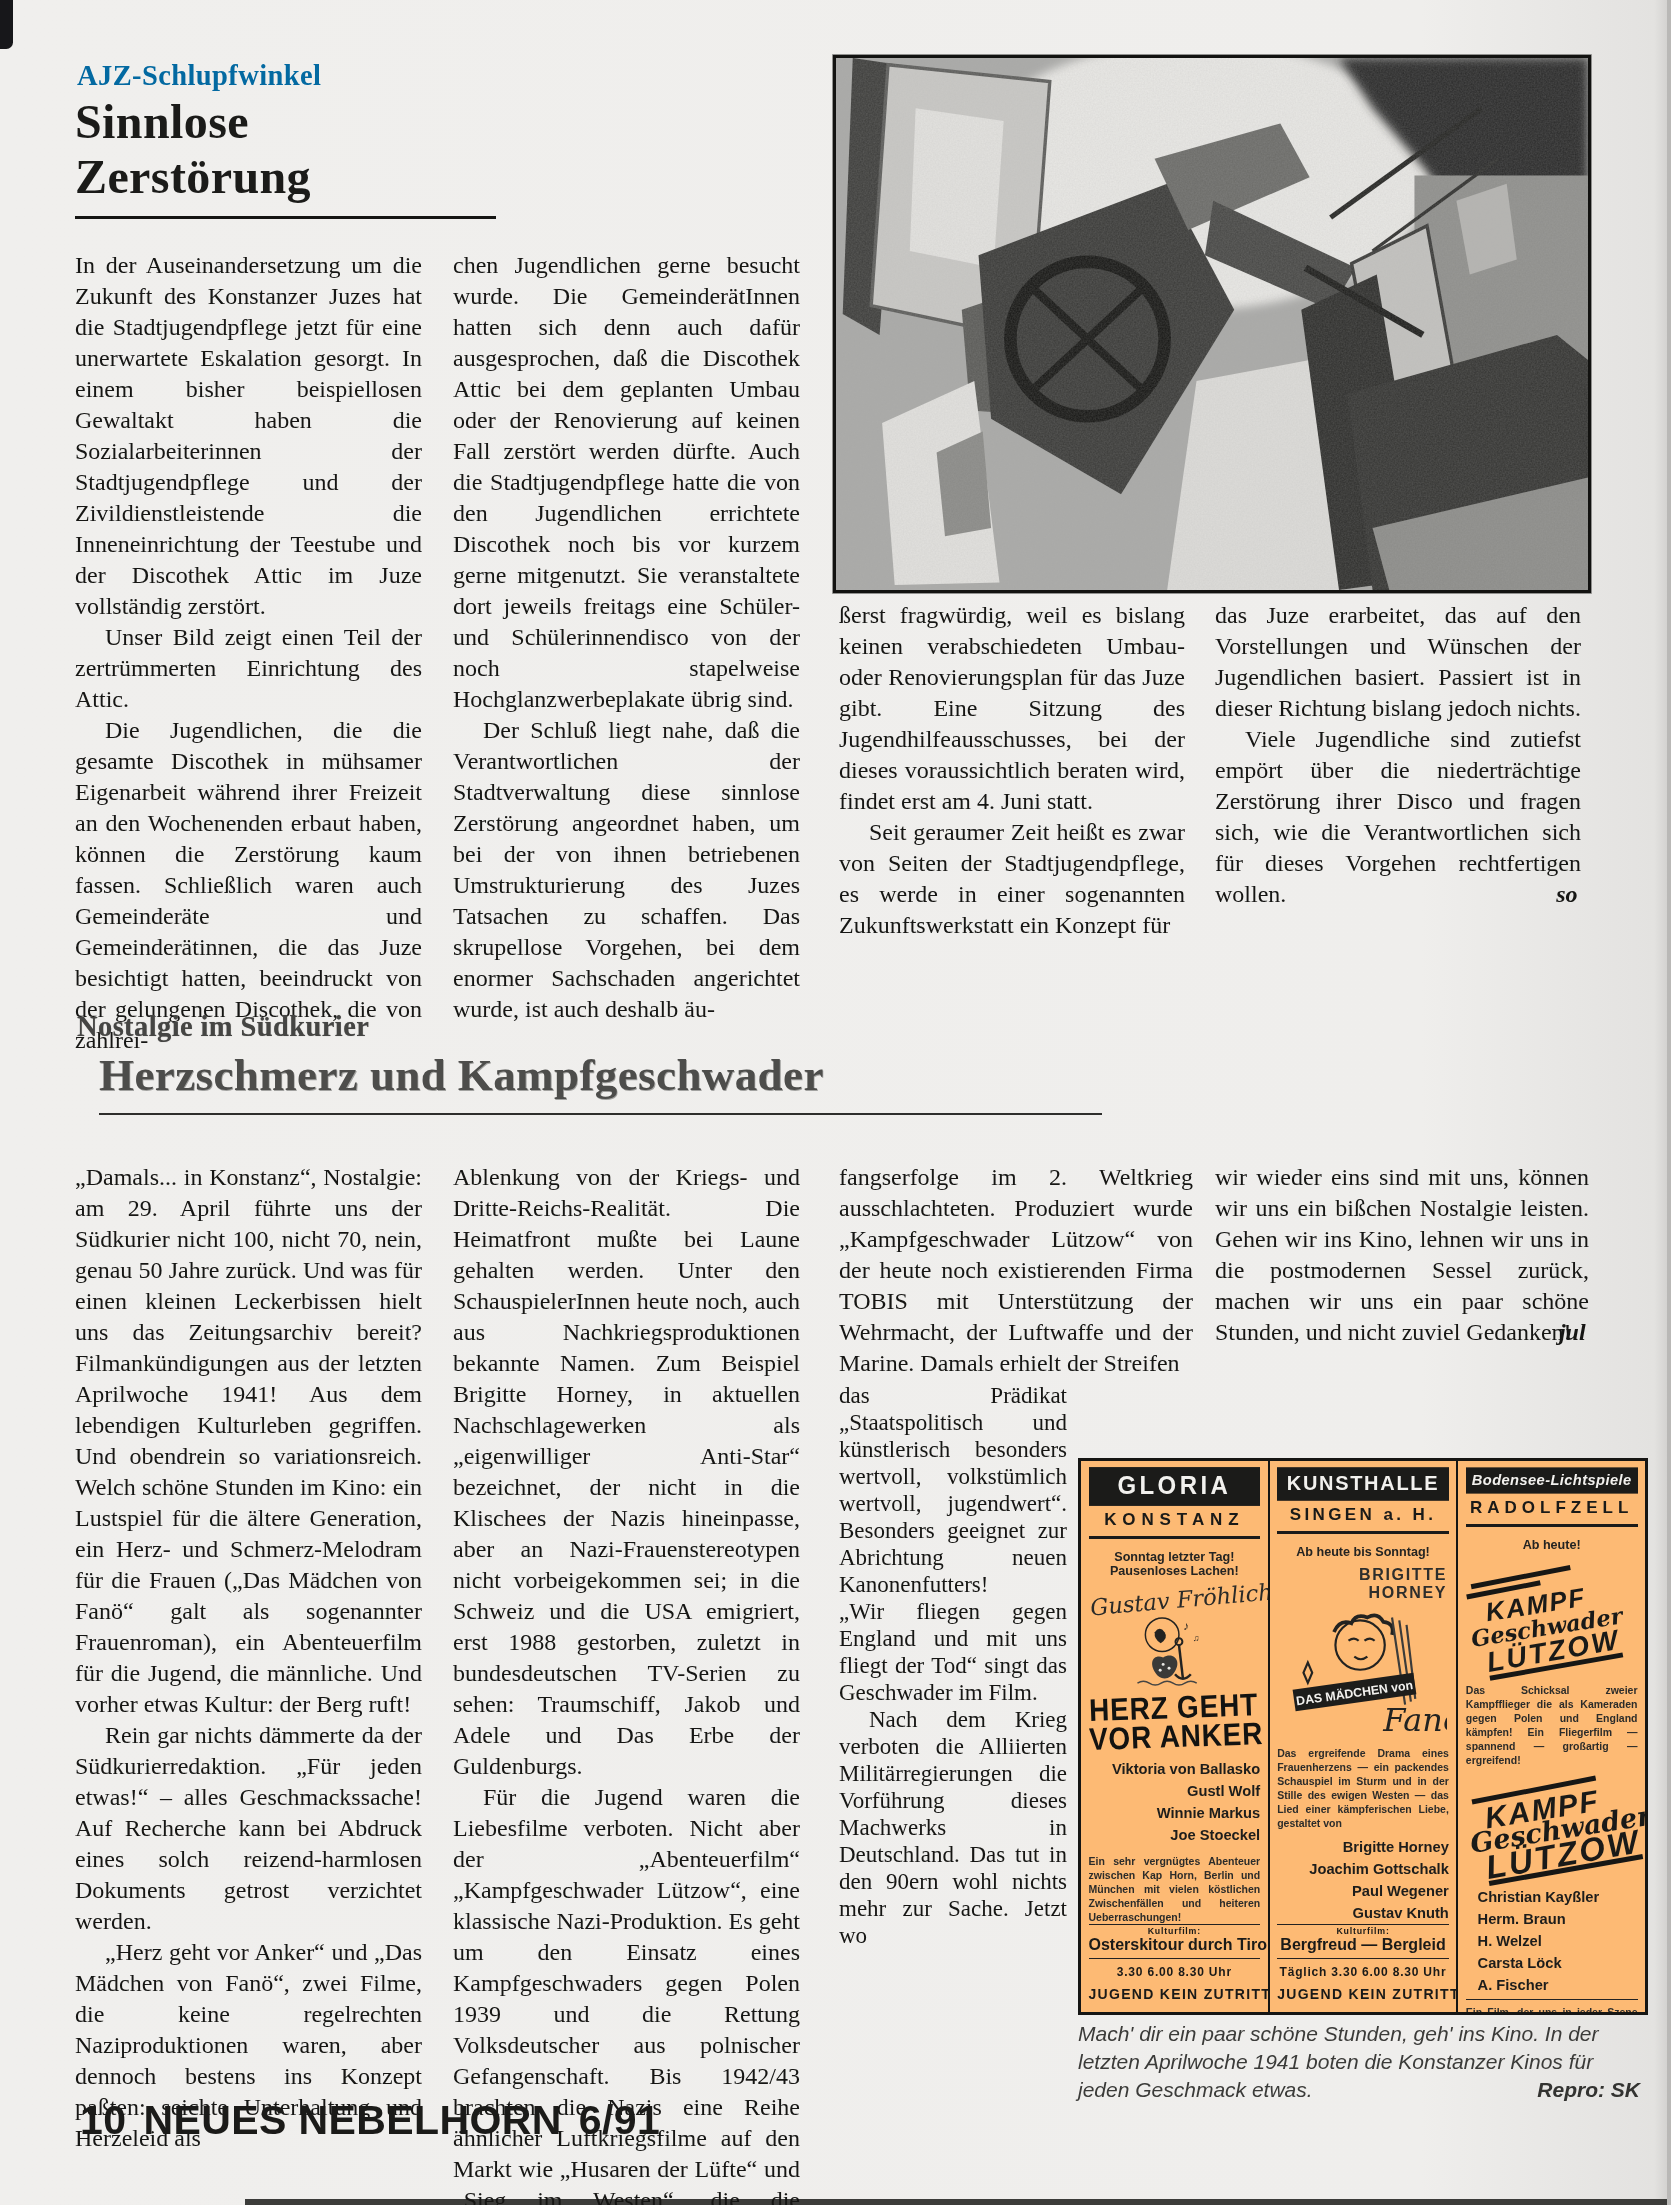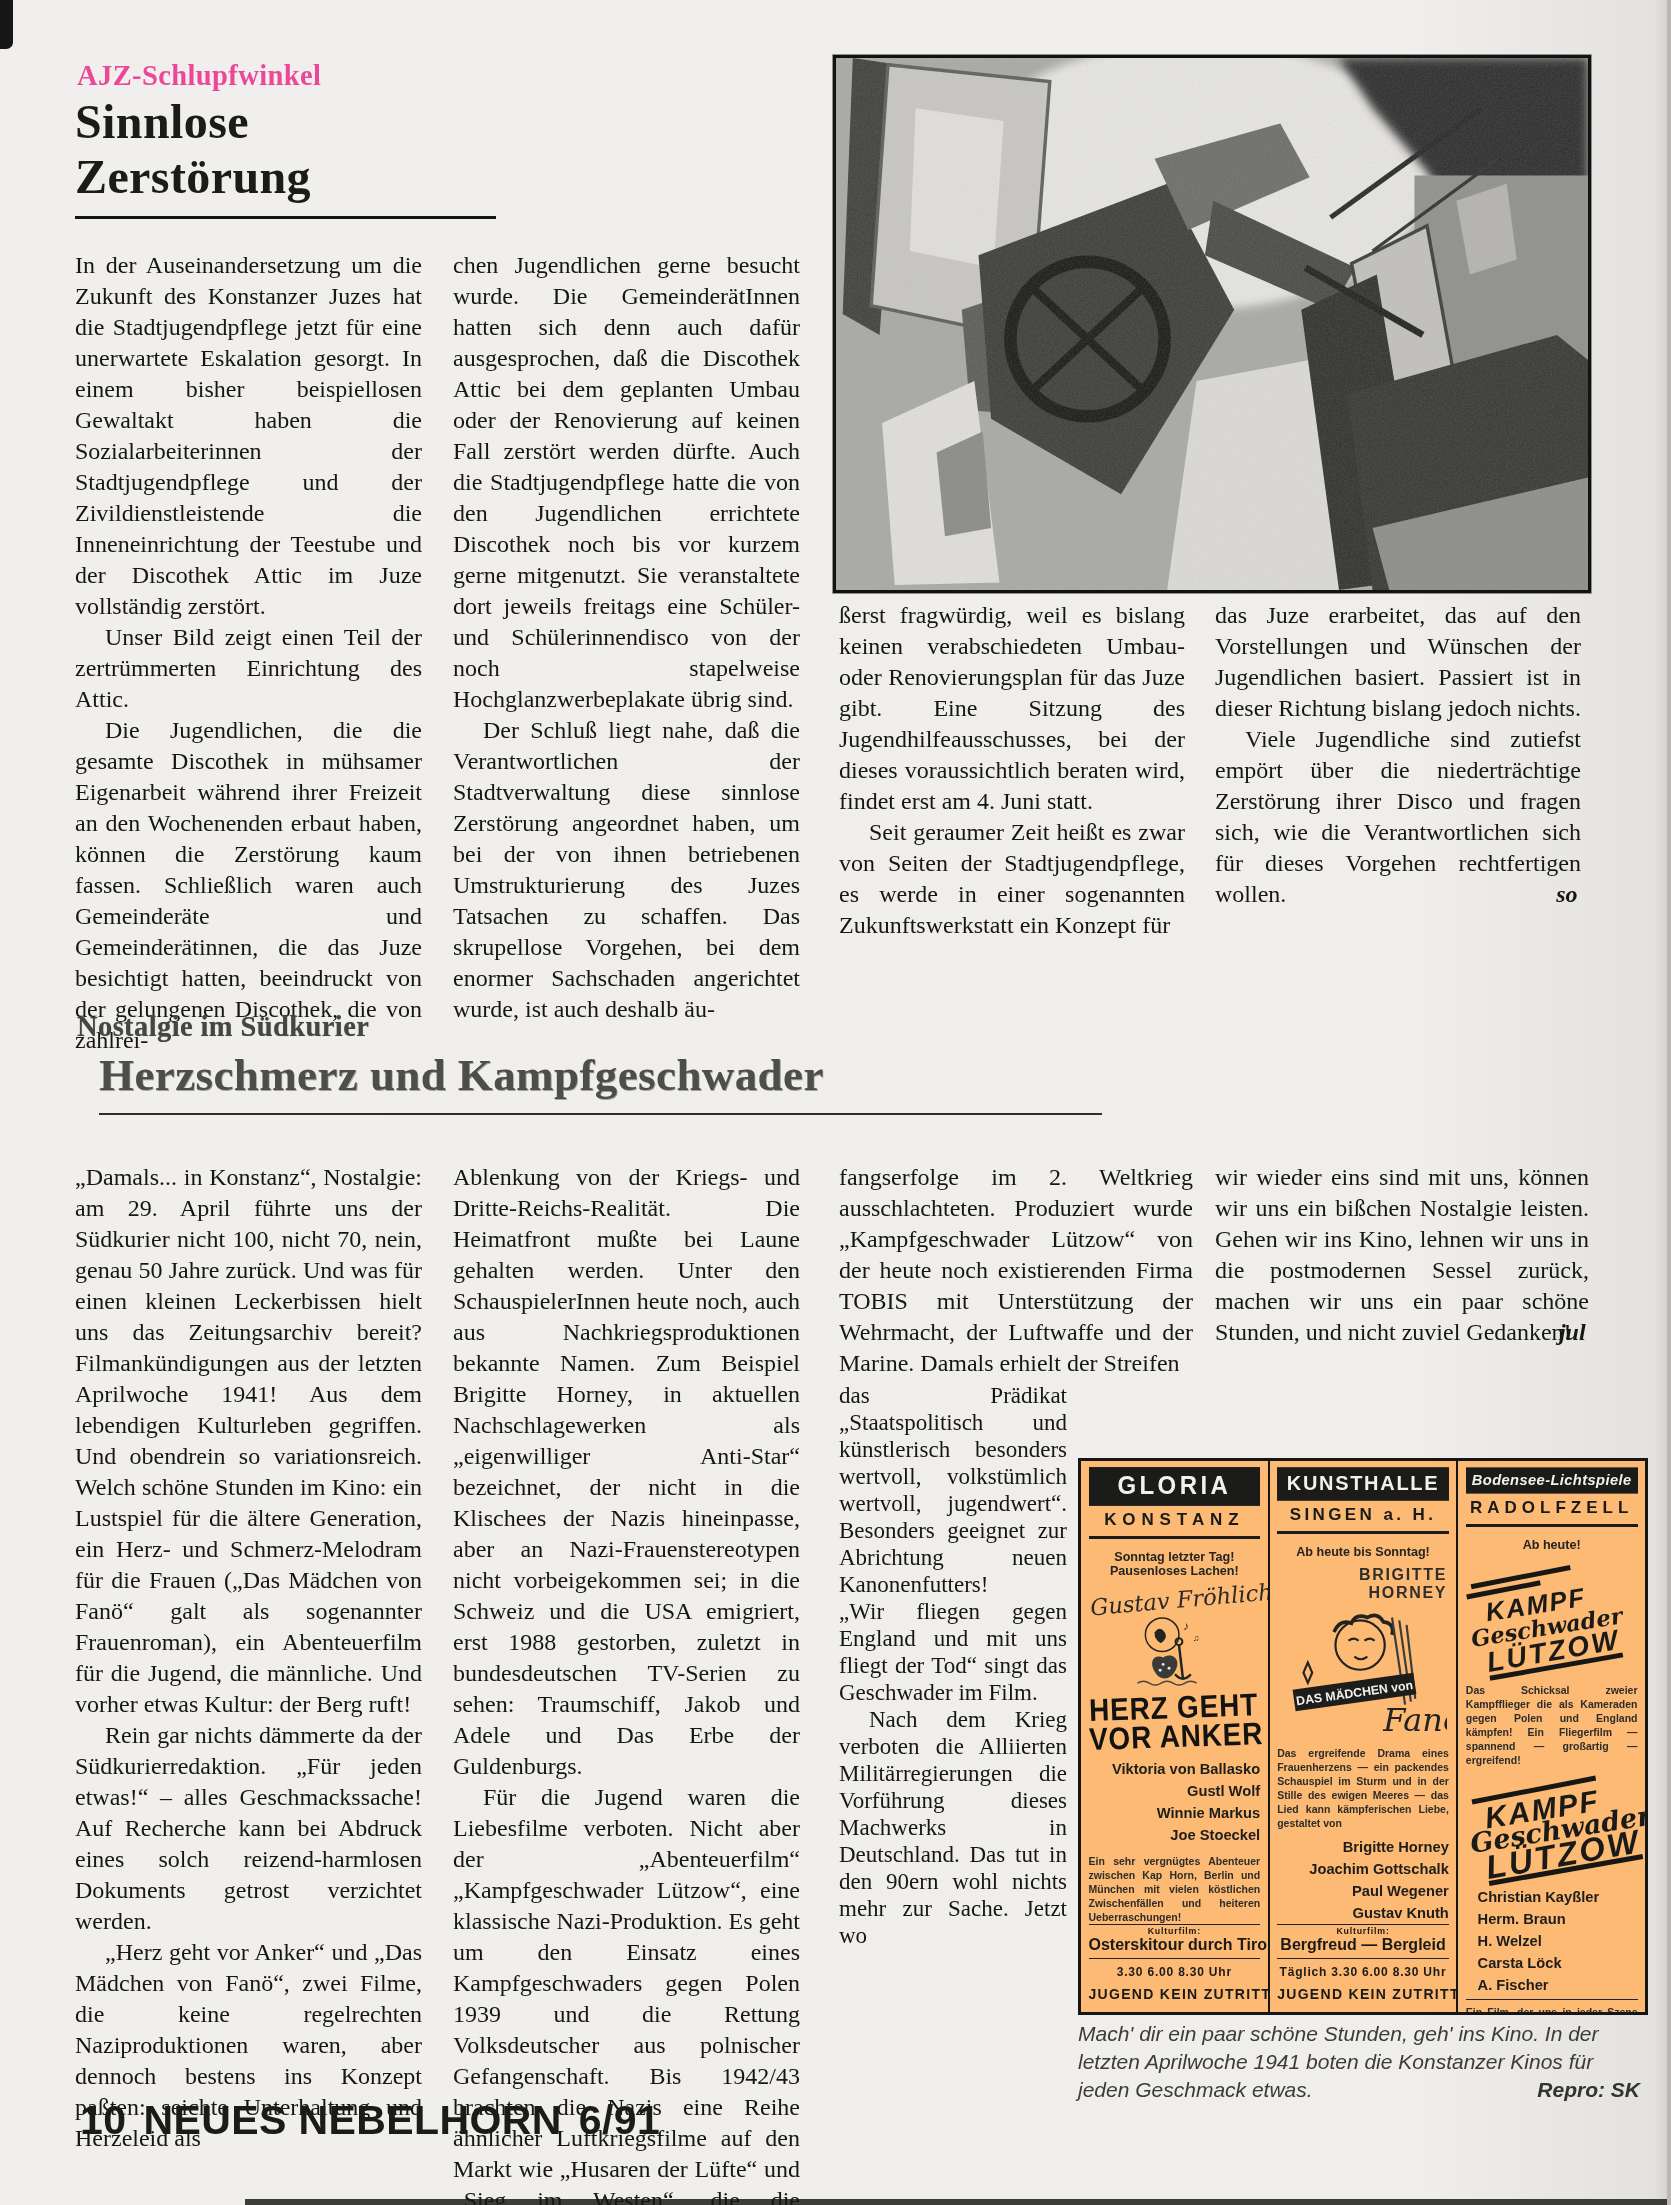--- a/index.html
+++ b/index.html
@@ -7,21 +7,21 @@
     width:1672px;height:2205px;position:relative;overflow:hidden;
     background:linear-gradient(to right,#f0efed 0%,#efeeec 85%,#e3e2e0 99%,#cfcecc 100%);
     font-family:"Liberation Serif",serif;color:#1a1a18;
   }
   .abs{position:absolute;}
   
   .corner-mark{left:0;top:0;width:13.4px;height:49px;background:#17171a;border-bottom-right-radius:6.7px;}
   .bottom-strip{left:245px;right:0;bottom:0;height:5.9px;background:#3c3c3a;}
   .right-edge{right:0;top:0;width:5px;height:100%;background:#b9b8b6;}
   
-  .kicker{font-weight:bold;font-size:28.5px;letter-spacing:0.4px;color:#ec4899;}
+  .kicker{font-weight:bold;font-size:28.5px;letter-spacing:0.4px;color:#0369a1;}
   .kicker.stamped{color:#454543;text-shadow:0 0 0.8px #8a8a88;}
   .headline{font-weight:bold;font-size:48px;letter-spacing:0.4px;color:#1b1b19;padding-bottom:11.7px;border-bottom:3.4px solid #151513;}
   .headline.stamped{color:#4d4d4b;text-shadow:0.8px 0.8px 0 #a2a2a0;border-bottom:2.5px solid #2e2e2c;margin-left:24px;}
   
   .col{font-size:24px;line-height:31px;text-align:justify;color:#161614;}
   .para{margin:0;}
   .para.indent{text-indent:30px;}
   .sig{display:block;text-align:right;font-style:italic;font-weight:bold;margin-top:-31px;padding-right:3.4px;}
   
   .photo-frame{left:833px;top:55px;width:752px;height:532px;border:3.4px solid #121210;background:#a8a8a6;box-shadow:0 0 0 0.8px #7a7a78;}
@@ -214,21 +214,21 @@
       <path d="M102,52 q8,-6 14,0" fill="none" stroke="#232321" stroke-width="3"></path>
       <path d="M88,74 q9,7 18,0" fill="none" stroke="#232321" stroke-width="3"></path>
       <path d="M140,20 l18,120 M150,24 l16,112 M160,30 l12,102" stroke="#3c3c3a" stroke-width="3"></path>
       <polygon points="18,96 24,82 30,96 24,110" fill="none" stroke="#232321" stroke-width="3"></polygon>
       <g transform="rotate(-8 100 120)">
         <rect x="4" y="106" width="168" height="30" fill="#1d1d1b"></rect>
         <text x="88" y="128" text-anchor="middle" font-family="Liberation Sans, sans-serif" font-weight="bold" font-size="17" fill="#f2f1ee">DAS MÄDCHEN von</text>
       </g>
       <text x="128" y="176" font-family="DejaVu Serif, serif" font-style="italic" font-size="44" fill="#232321">Fanö</text>
     </svg>
-    <div class="ad-blurb">Das ergreifende Drama eines Frauenherzens — ein packendes Schauspiel im Sturm und in der Stille des ewigen Meeres — das Lied kann kämpferischen Liebe, gestaltet von</div>
+    <div class="ad-blurb">Das ergreifende Drama eines Frauenherzens — ein packendes Schauspiel im Sturm und in der Stille des ewigen Westen — das Lied einer kämpferischen Liebe, gestaltet von</div>
     <div class="cast">Brigitte Horney
 Joachim Gottschalk
 Paul Wegener
 Gustav Knuth</div>
     <div class="ad-footer">
       <div class="kultur-row">
         <div class="kultur-label">Kulturfilm:</div>
         <div class="kultur-title">Bergfreud — Bergleid</div>
       </div>
       <div class="times">Täglich  3.30  6.00  8.30  Uhr</div>

